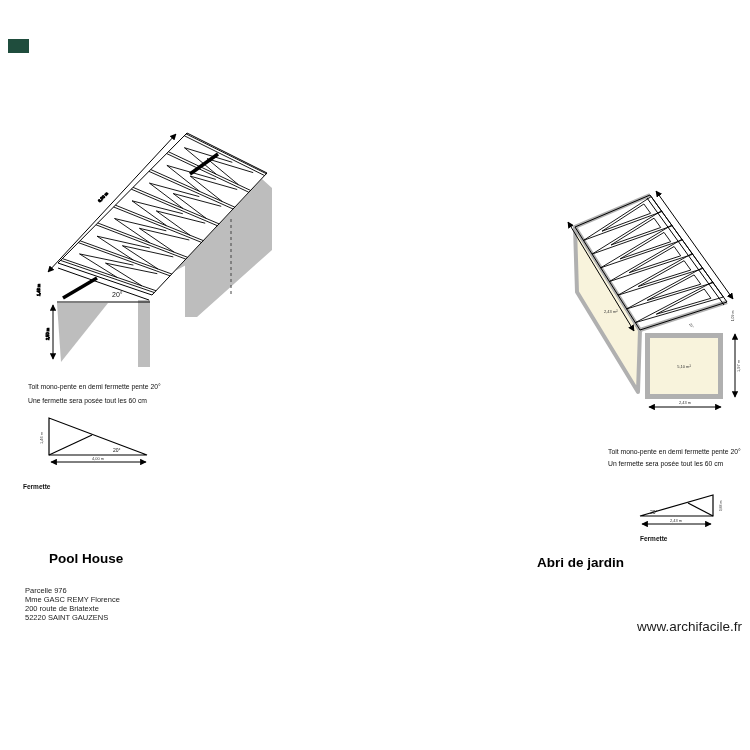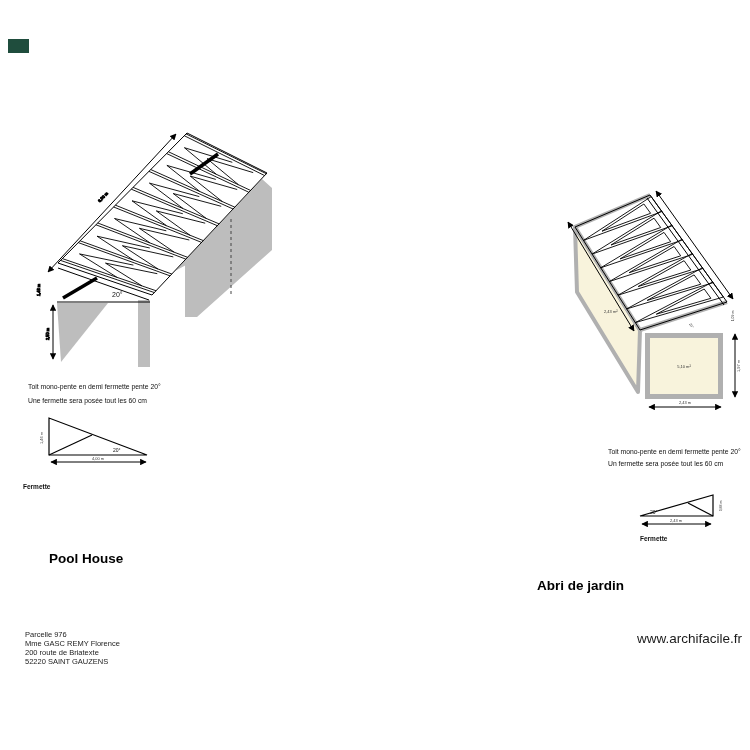--- a/index.html
+++ b/index.html
@@ -2,22 +2,22 @@
 <html><head>
 <meta charset="utf-8">
 <style>
   html,body{margin:0;padding:0;background:#fff;}
   .canvas{position:relative;width:750px;height:750px;background:#ffffff;
           font-family:"Liberation Sans",sans-serif;overflow:hidden;color:#000;}
   .abs{position:absolute;}
   .note{font-size:6.8px;letter-spacing:0px;color:#111;white-space:nowrap;}
   .caption{font-size:6.5px;font-weight:bold;color:#111;white-space:nowrap;}
   .title{font-size:13.5px;font-weight:bold;color:#000;white-space:nowrap;}
-  .addr{font-size:7.5px;line-height:9px;color:#222;white-space:nowrap;margin-top:44px;}
-  .brand{font-size:13.5px;color:#1a1a1a;white-space:nowrap;margin-top:12px;}
+  .addr{font-size:7.5px;line-height:9px;color:#222;white-space:nowrap;}
+  .brand{font-size:13.5px;color:#1a1a1a;white-space:nowrap;}
   .swatch{width:21px;height:14px;}
   svg{position:absolute;left:0;top:0;}
   svg text{font-family:"Liberation Sans",sans-serif;fill:#111;}
   .t7{font-size:7px;}
   .t5{font-size:5px;}
   .t4{font-size:4px;fill:#333;}
   .t35{font-size:3.5px;fill:#333;}
 </style>
 </head>
 <body>
@@ -163,16 +163,16 @@
   <div class="abs addr" style="left:25px;top:586px;">
     <div>Parcelle 976</div>
     <div>Mme GASC REMY Florence</div>
     <div>200 route de Briatexte</div>
     <div>52220 SAINT GAUZENS</div>
   </div>
 
   <div class="abs note" style="left:608px;top:448px;">Toit mono-pente en demi fermette pente 20°</div>
   <div class="abs note" style="left:608px;top:460px;">Un fermette sera posée tout les 60 cm</div>
   <div class="abs caption" style="left:640px;top:535px;">Fermette</div>
-  <div class="abs title" style="left:537px;top:578px;">Abri de jardin</div>
+  <div class="abs title" style="left:537px;top:555px;">Abri de jardin</div>
 
   <div class="abs brand" style="left:637px;top:619px;">www.archifacile.fr</div>
 </div>
 
 </body></html>

